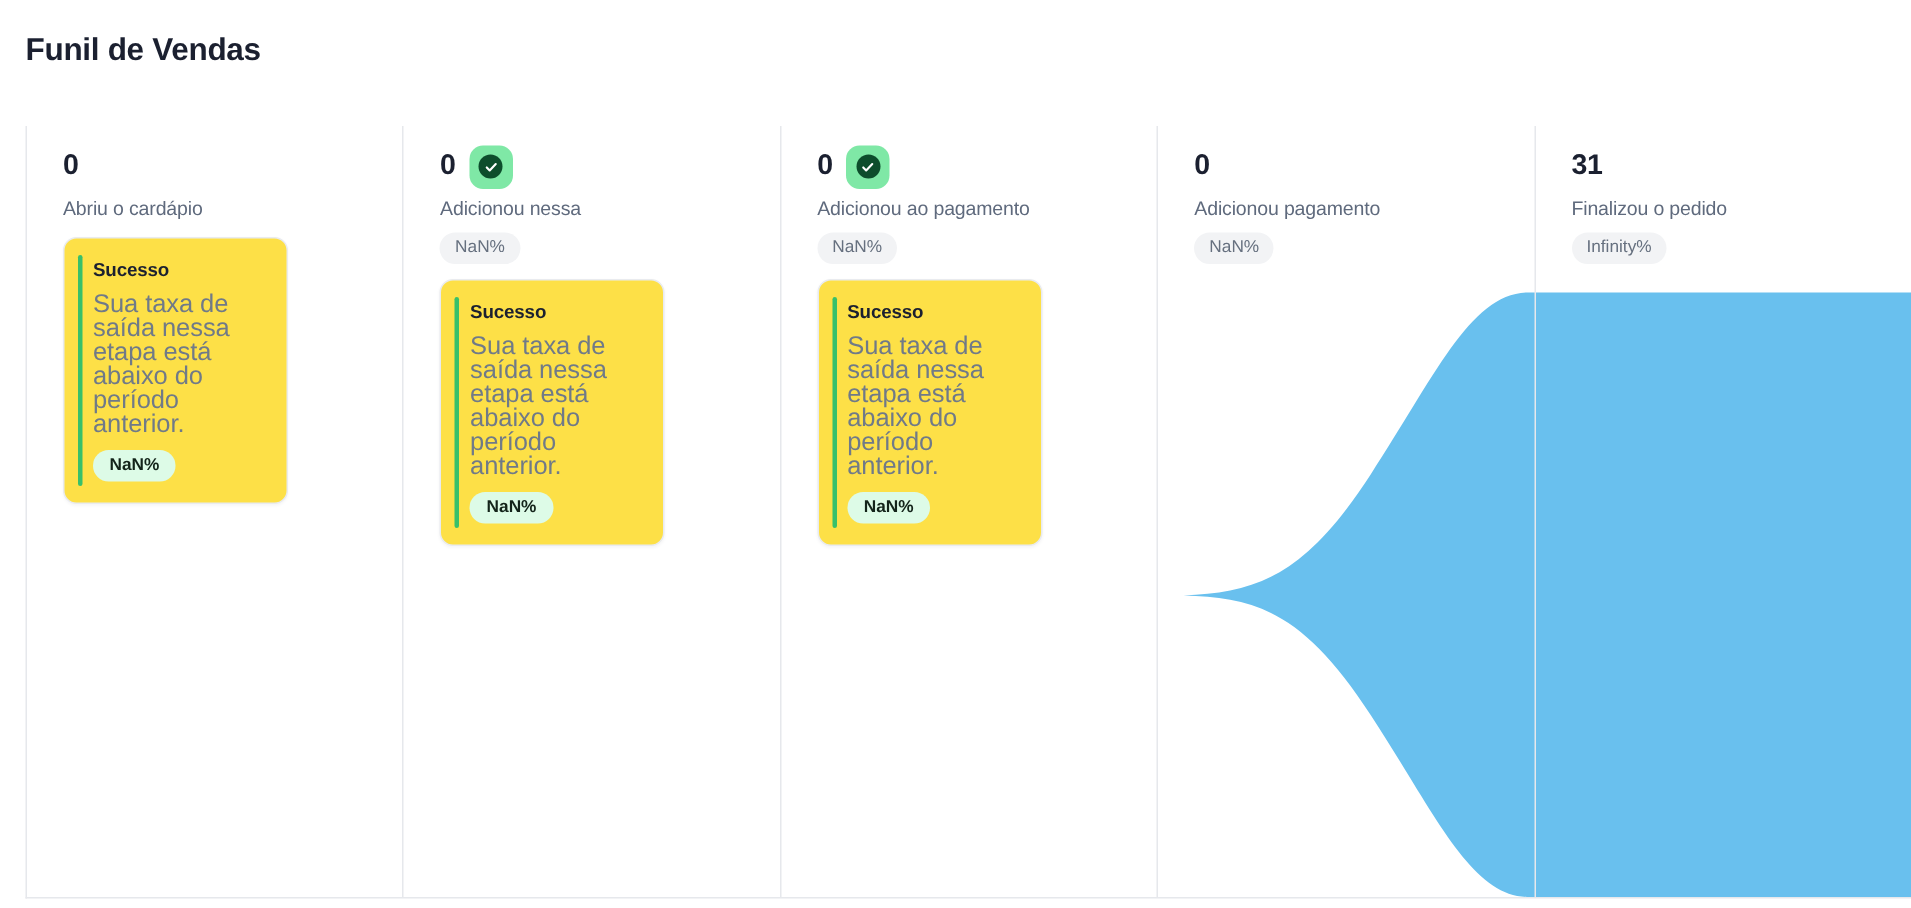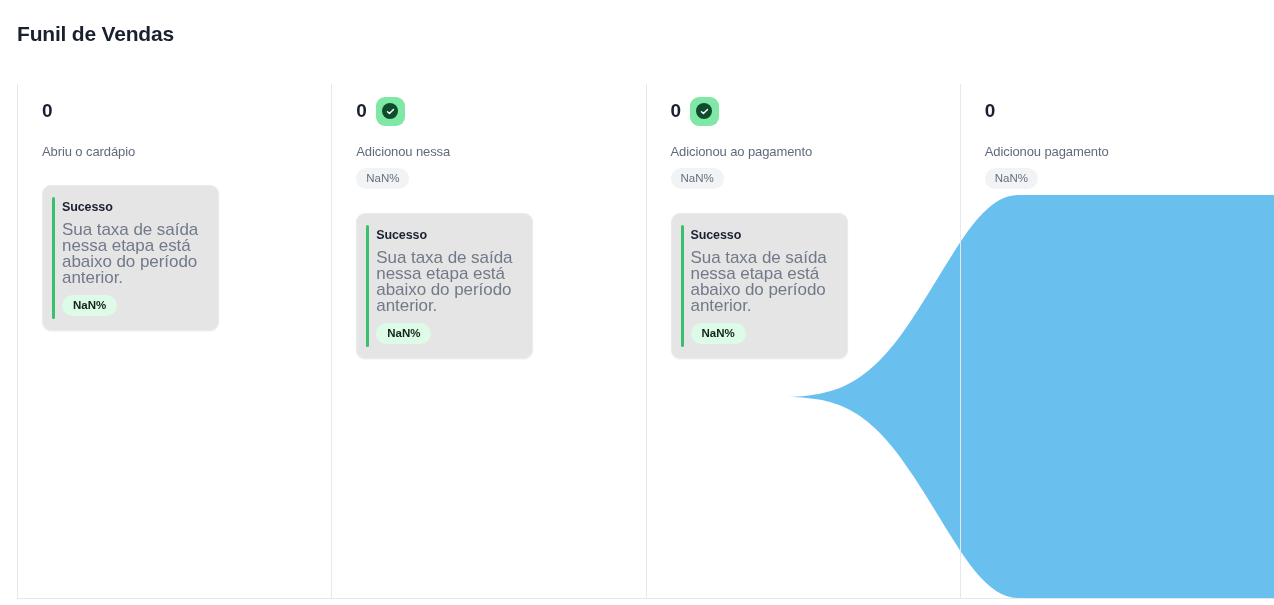--- a/index.html
+++ b/index.html
@@ -106,21 +106,21 @@
     height: 16px;
     border-radius: 50%;
     background: #0d4d2c;
     display: flex;
     align-items: center;
     justify-content: center;
   }
   .check-badge svg { display: block; }
 
   .stage-label {
-    margin-top: 16px;
+    margin-top: 3px;
     font-size: 13px;
     color: #5f6a7d;
     line-height: 18px;
     letter-spacing: -0.1px;
     white-space: nowrap;
   }
 
   .pill {
     display: inline-block;
     margin-top: 7px;
@@ -129,24 +129,24 @@
     background: #f2f3f5;
     color: #66707f;
     font-size: 11.5px;
     line-height: 12px;
     font-weight: 400;
   }
 
   
   .alert-card {
     position: relative;
-    margin-top: 24px;
-    width: 177px;
+    margin-top: 10px;
+    width: 150px;
     box-sizing: border-box;
-    background: #e5e5e5;
+    background: #fde047;
     border: 1px solid #e9ebef;
     border-radius: 9px;
     padding: 13px 11px 14px 19px;
     box-shadow: 0 1px 2px rgba(16, 24, 40, 0.04);
   }
   .alert-bar {
     position: absolute;
     left: 9px;
     top: 11px;
     bottom: 11px;
@@ -265,16 +265,23 @@
       </div>
 
       <div class="col">
         <div class="stage-top">
           <span class="stage-value">0</span>
         </div>
         <div class="stage-label">Adicionou pagamento</div>
         <span class="pill">NaN%</span>
       </div>
 
+      <div class="col">
+        <div class="stage-top">
+          <span class="stage-value">31</span>
+        </div>
+        <div class="stage-label">Finalizou o pedido</div>
+        <span class="pill">Infinity%</span>
+      </div>
 
     </div>
   </div>
 </div>
 
 </body></html>

